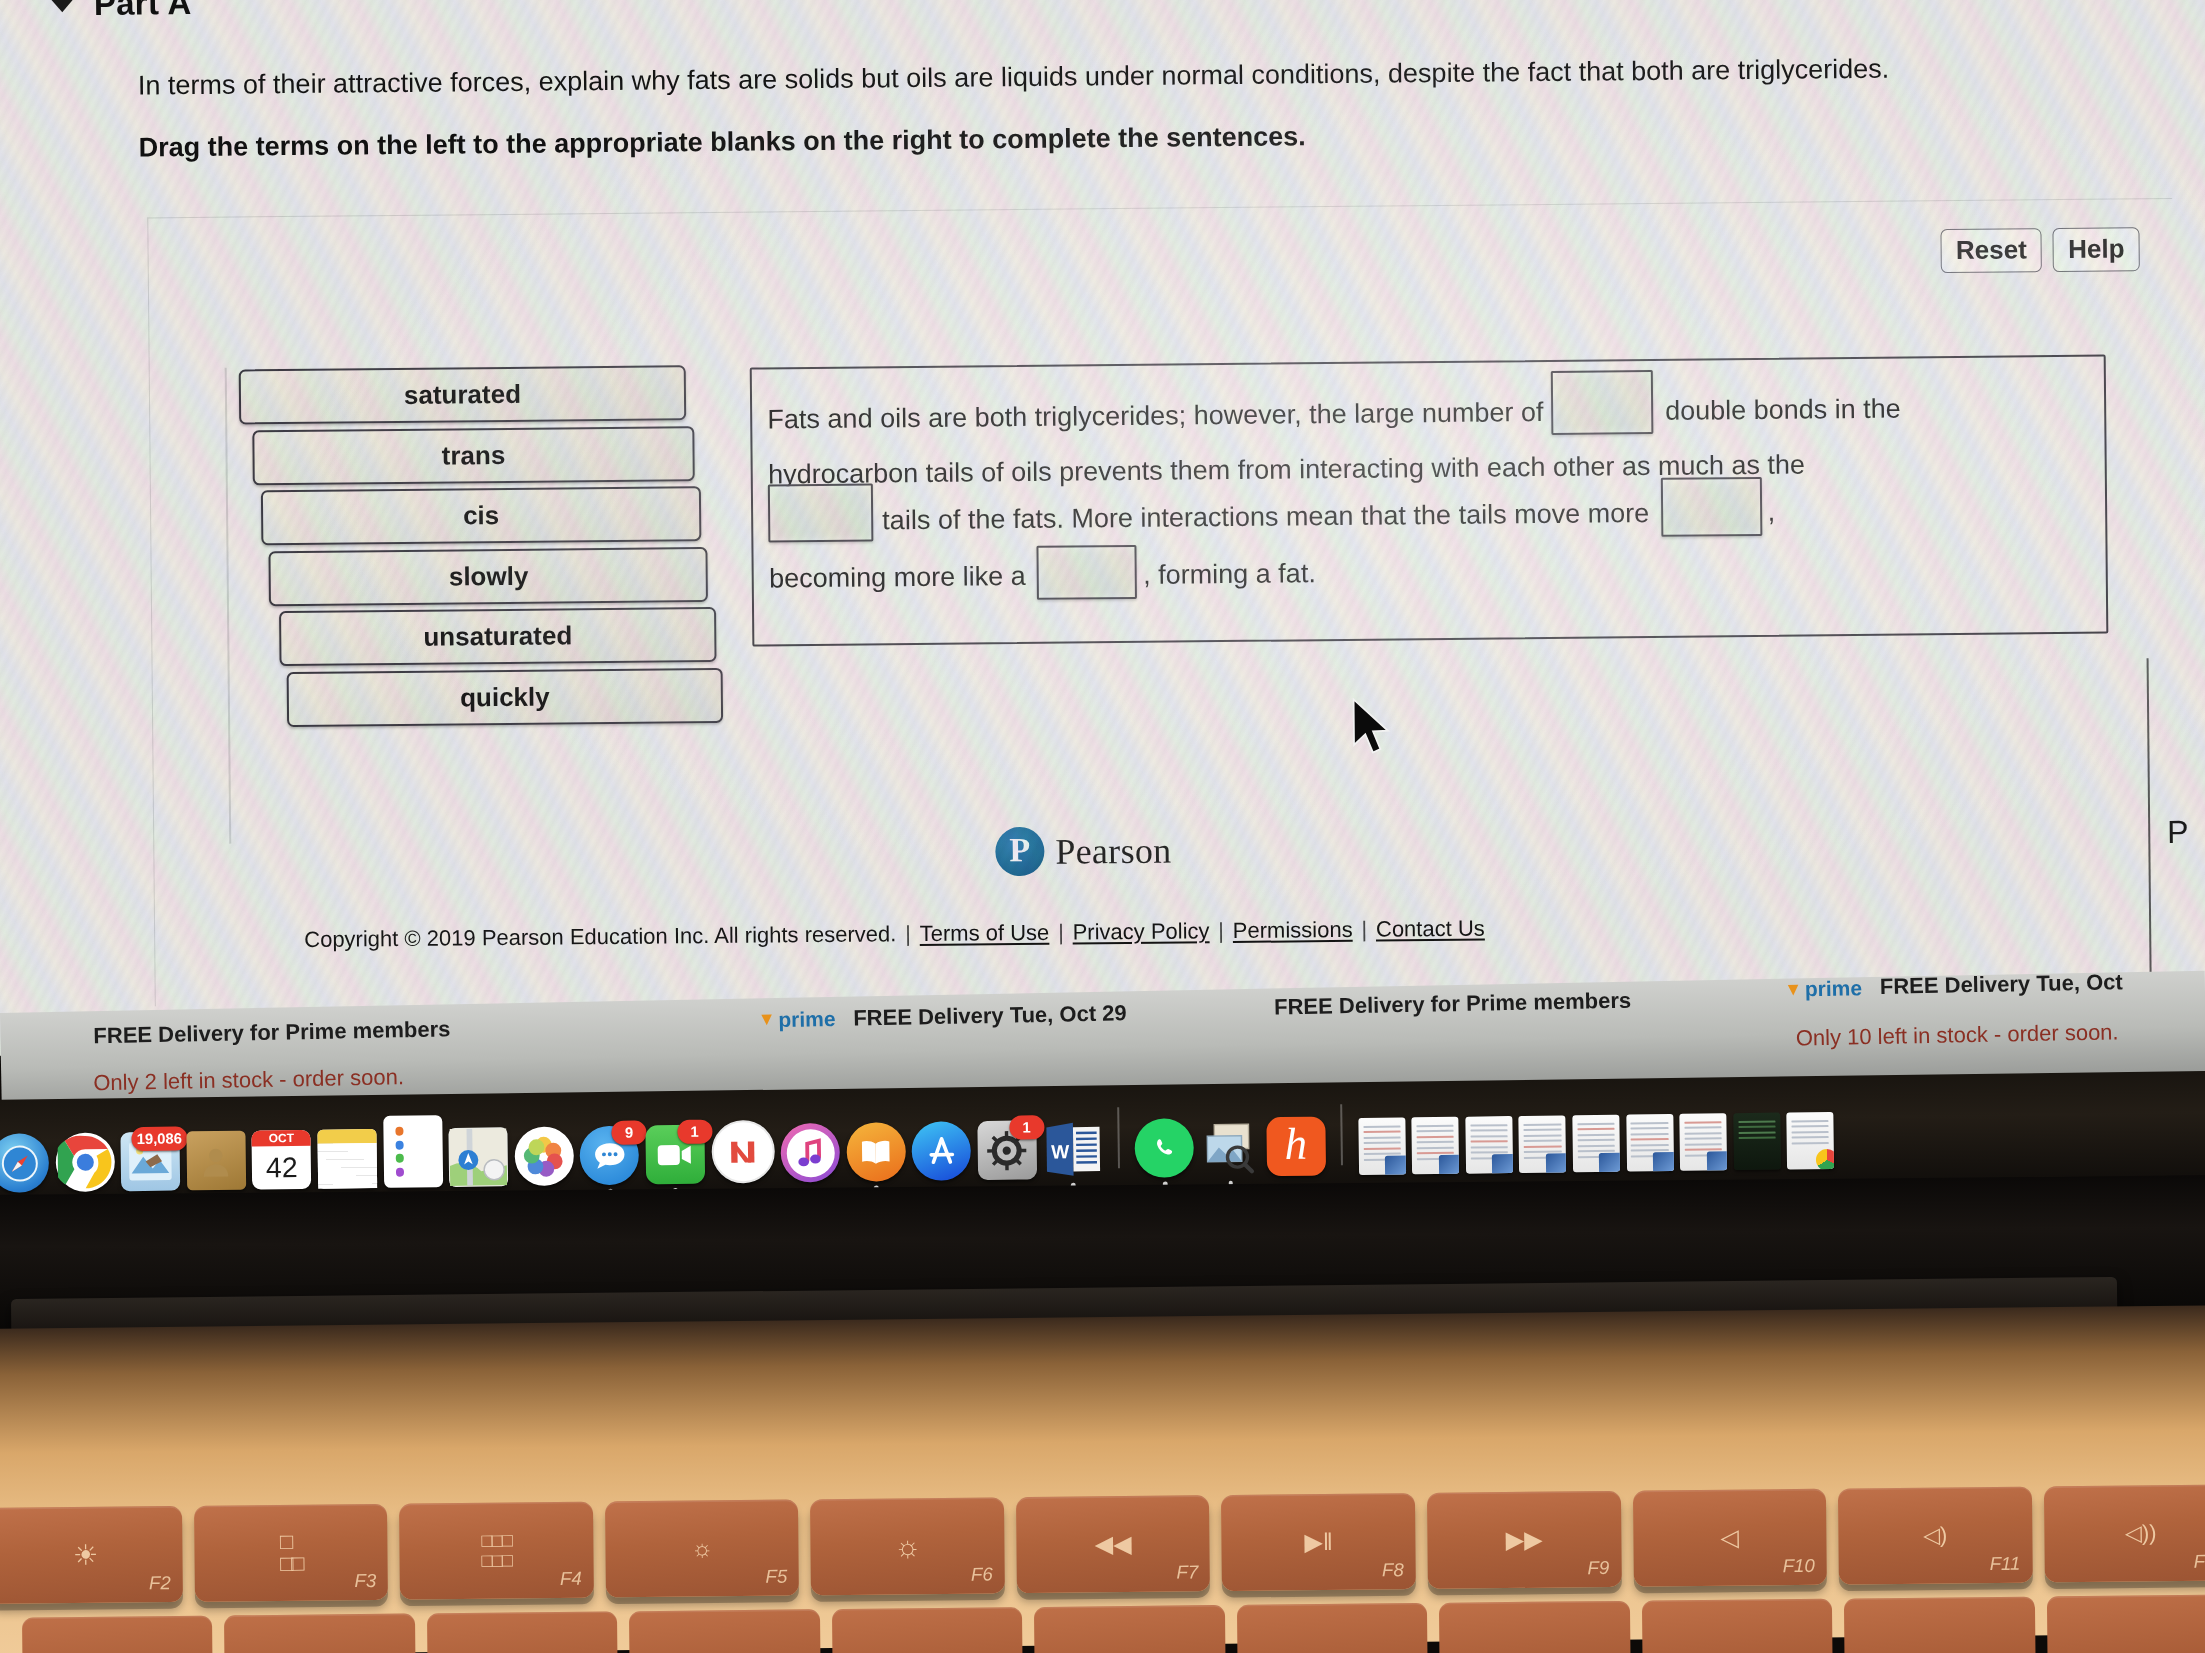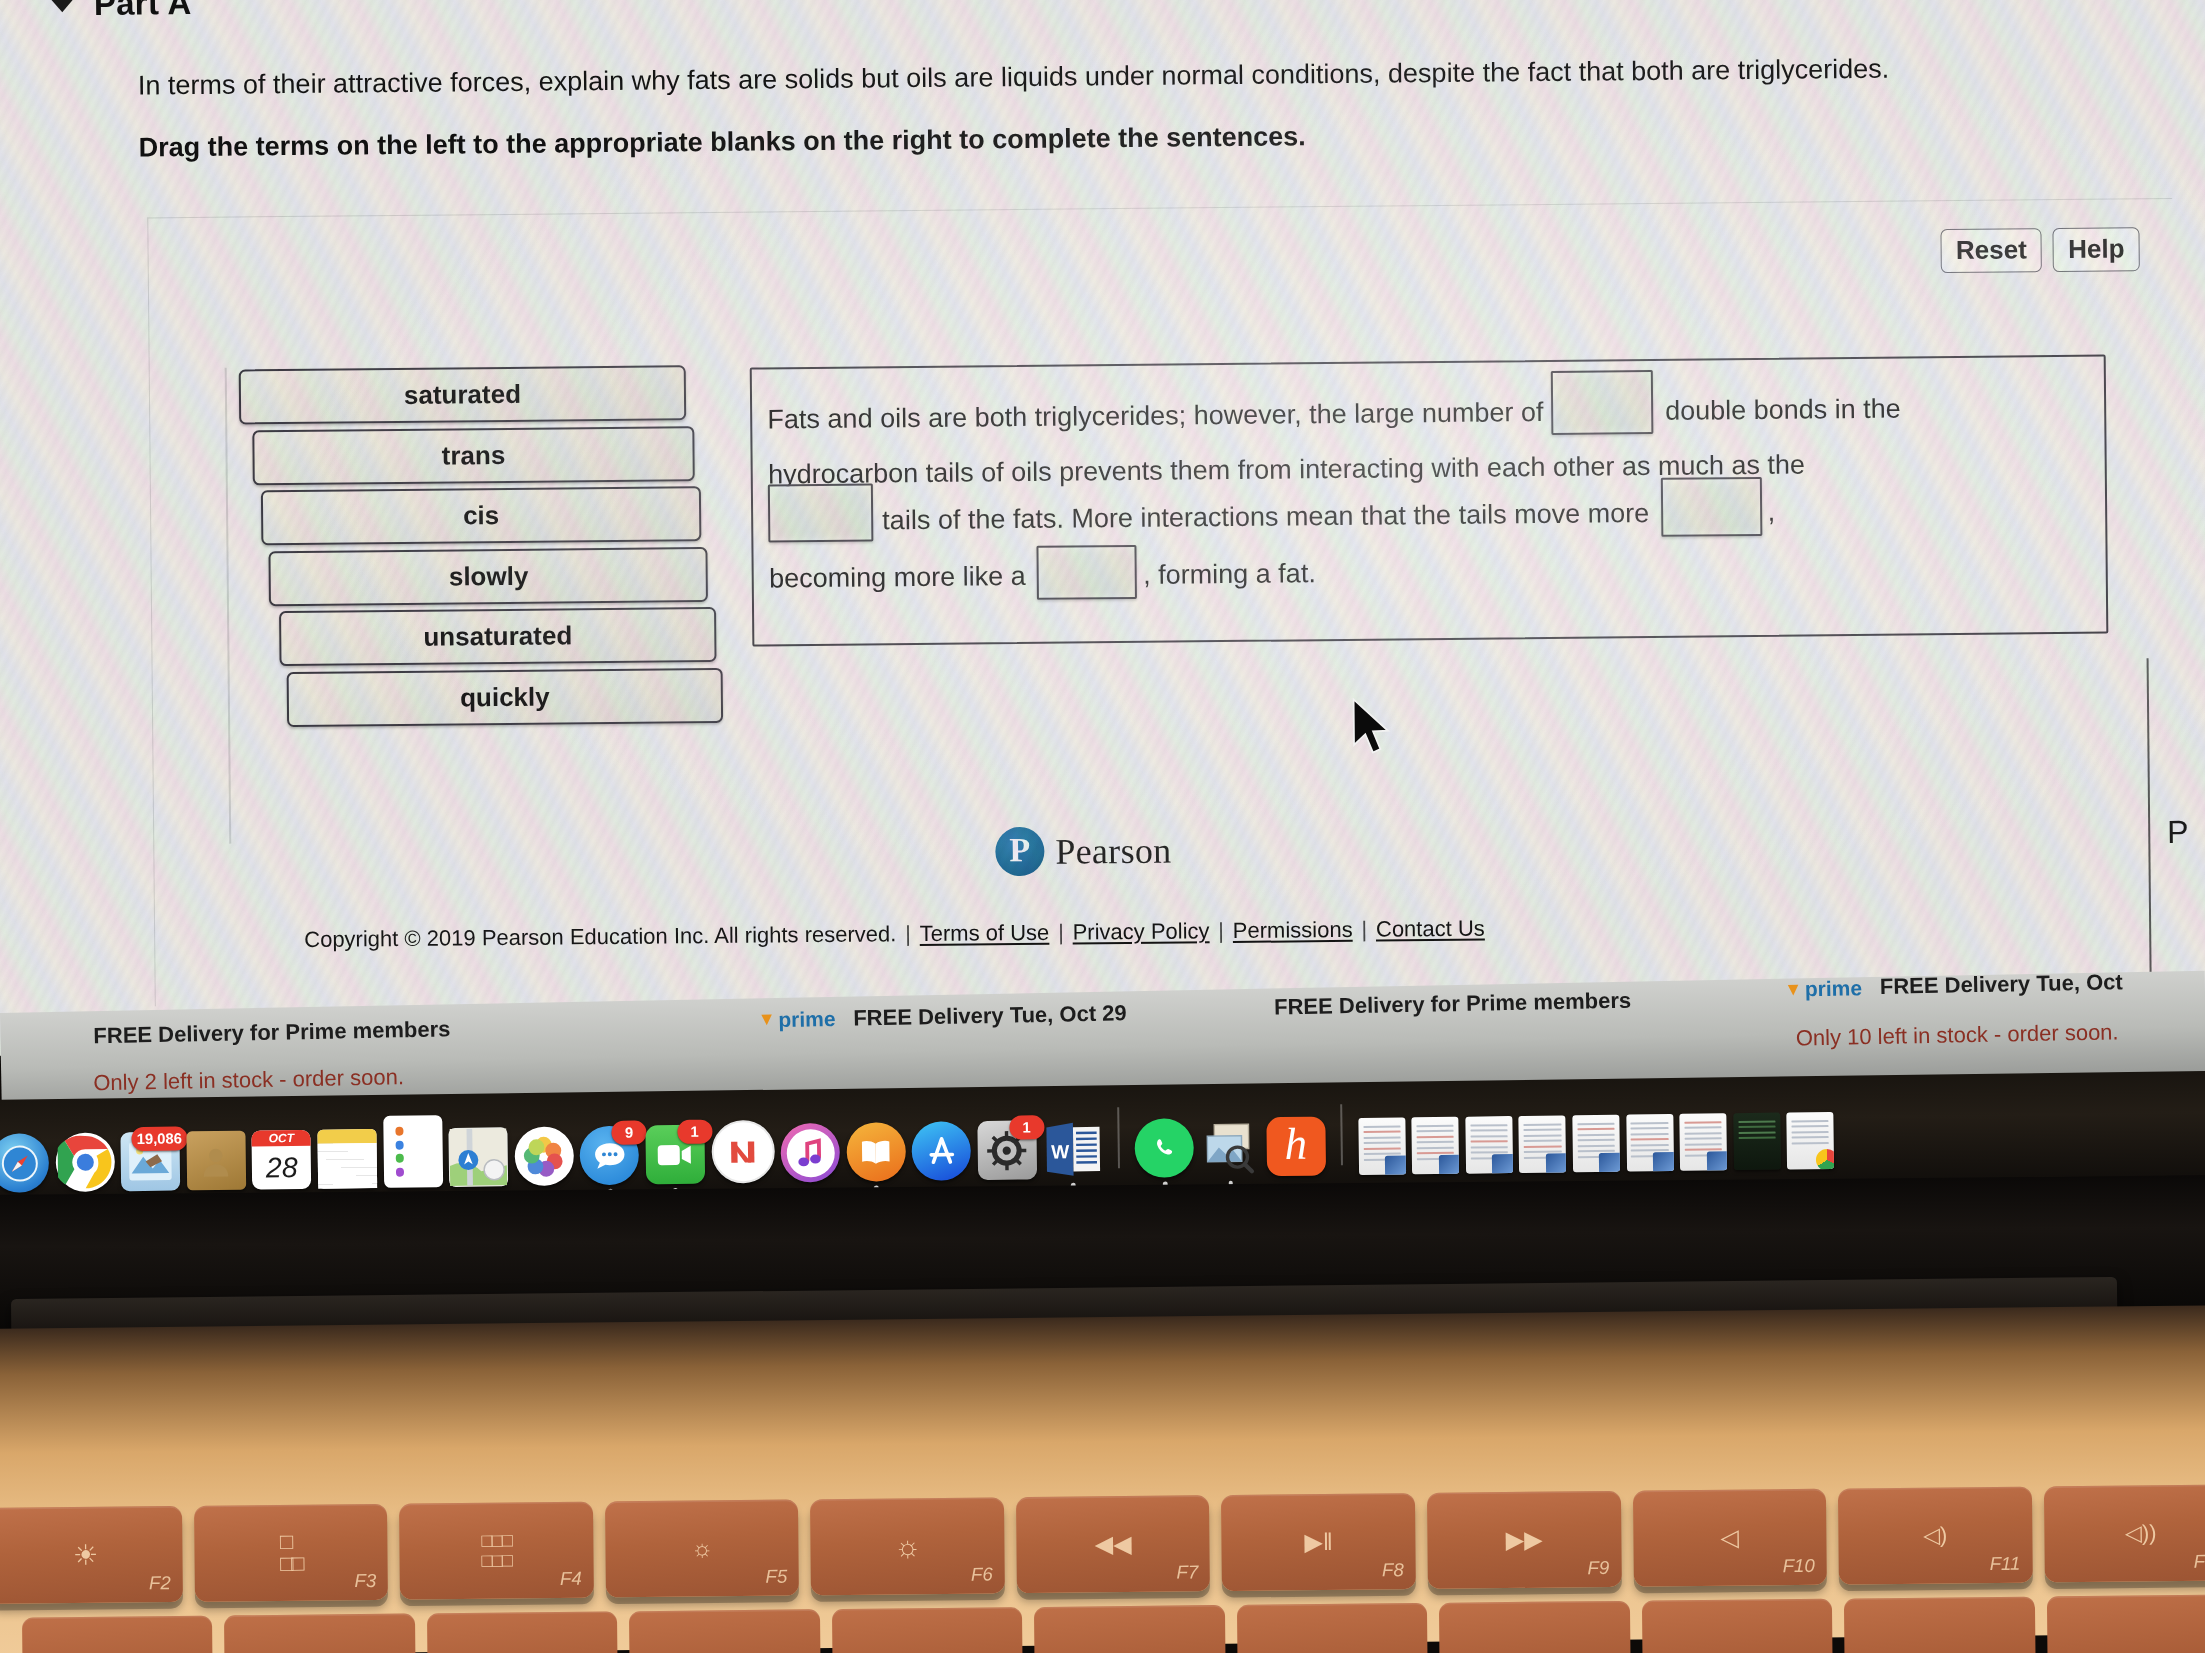--- a/index.html
+++ b/index.html
@@ -309,23 +309,23 @@
         <div class="dotdock"></div>
       </div>
 
       <div class="dicon" style="background:linear-gradient(160deg,#c9a15f,#9e7835);border-radius:5.5px;">
         <svg width="34" height="40" viewBox="0 0 30 36">
           <circle cx="15" cy="13" r="6" fill="#b08c4d"></circle>
           <path d="M4 32c0-7 5-11 11-11s11 4 11 11z" fill="#b08c4d"></path>
         </svg>
       </div>
 
-      <div class="dicon" style="background:#fff;border-radius:8.8px;flex-direction:column;font-style:italic;">
+      <div class="dicon" style="background:#fff;border-radius:8.8px;flex-direction:column;">
         <div style="width:100%;height:16.4px;background:#e8392c;color:#fff;font-size:12px;font-weight:700;display:flex;align-items:center;justify-content:center;border-radius:8.8px 8.8px 0 0;">OCT</div>
-        <div style="flex:1;display:flex;align-items:center;justify-content:center;font-size:28.4px;color:#1b1b1b;">28</div>
+        <div style="flex:1;display:flex;align-items:center;justify-content:center;font-size:28.4px;color:#1b1b1b;">42</div>
       </div>
 
       <div class="dicon" style="background:#fff;border-radius:5.5px;flex-direction:column;">
         <div style="width:100%;height:14.2px;background:#f2cd4a;border-radius:5.5px 5.5px 0 0;"></div>
         <div style="flex:1;width:100%;background:repeating-linear-gradient(180deg,#fff 0 7.7px,#e6e6e6 7.7px 8.2px);"></div>
         <div class="dotdock"></div>
       </div>
 
       <div class="dicon" style="background:#fff;border-radius:6.6px;flex-direction:column;justify-content:space-evenly;padding:6.6px 0;">
         <span style="width:8.8px;height:8.8px;border-radius:50%;background:#e8762c;margin-left:-26px;"></span>

